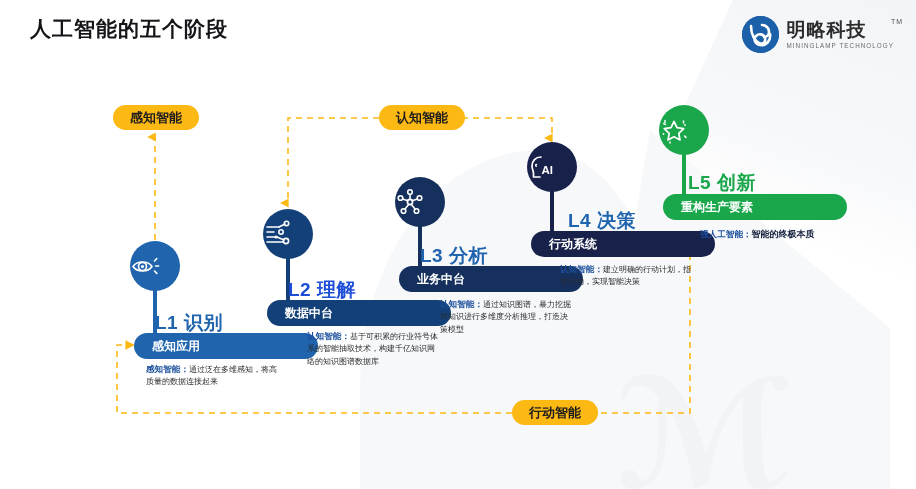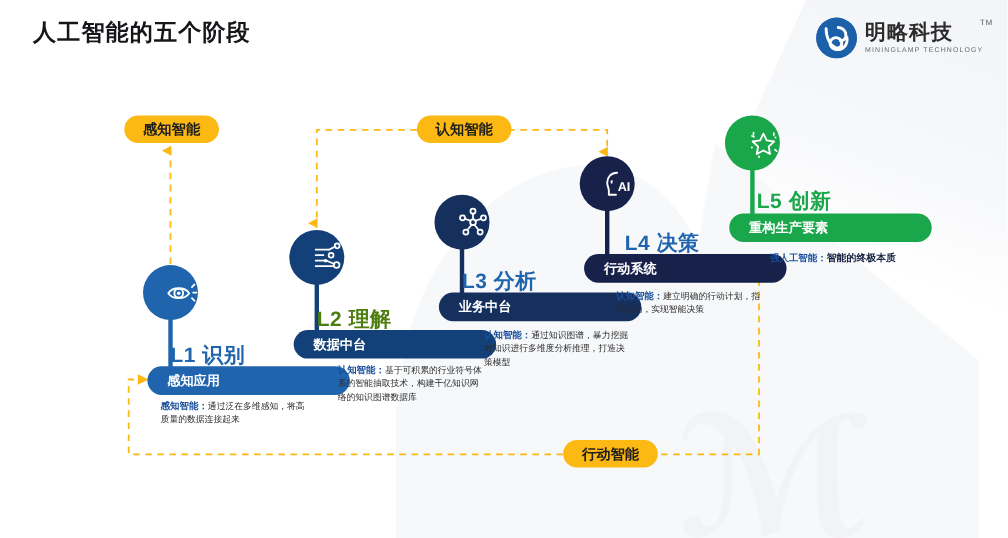--- a/index.html
+++ b/index.html
@@ -41,21 +41,21 @@
   
   .tag{position:absolute;background:#fcb813;color:#1d1d1d;font-weight:bold;
        font-size:13px;border-radius:13px;padding:6px 17px;white-space:nowrap;
        line-height:1;box-shadow:0 0 0 0 rgba(0,0,0,0);}
   .tag.t1{left:113px;top:105px;}
   .tag.t2{left:379px;top:105px;}
   .tag.t3{left:512px;top:400px;}
 
   
   .node{position:absolute;}
-  .circle{width:50px;height:50px;border-radius:50%;display:flex;align-items:center;justify-content:flex-end;position:relative;}
+  .circle{width:50px;height:50px;border-radius:50%;display:flex;align-items:center;justify-content:flex-start;position:relative;}
   .stem{position:absolute;width:4px;}
   .lvl{position:absolute;font-size:19px;font-weight:bold;white-space:nowrap;letter-spacing:.5px;}
   .chip{position:absolute;height:26px;border-radius:13px;display:flex;align-items:center;
          color:#fff;font-weight:bold;font-size:12px;padding-left:18px;white-space:nowrap;}
   .desc{position:absolute;font-size:8px;line-height:1.55;color:#2b2b2b;width:133px;}
   .desc b{color:#1b4f9c;font-weight:bold;font-size:8.6px;}
   .desc.l5{width:150px;font-weight:bold;font-size:9px;color:#15213f;}
   .desc.l5 b{color:#1b4f9c;}
 </style>
 </head>
@@ -134,21 +134,21 @@
         <path d="M4 8 H16 M4 13 H11 M4 18 H14 M4 23 H20" stroke="#fff" stroke-width="1.6" stroke-linecap="round"></path>
         <path d="M16 8 L22 5" stroke="#fff" stroke-width="1.6" stroke-linecap="round"></path>
         <path d="M14 18 L21 21" stroke="#fff" stroke-width="1.6" stroke-linecap="round"></path>
         <circle cx="23.5" cy="4.5" r="2.2" fill="none" stroke="#fff" stroke-width="1.6"></circle>
         <circle cx="18" cy="13" r="2.2" fill="none" stroke="#fff" stroke-width="1.6"></circle>
         <circle cx="23" cy="22" r="2.6" fill="none" stroke="#fff" stroke-width="1.6"></circle>
         <circle cx="13" cy="18" r="1.6" fill="#fff"></circle>
       </svg>
     </div>
     <div class="stem" style="left:286px;top:257px;height:47px;background:#134078;"></div>
-    <div class="lvl" style="left:288px;top:277px;color:#4d7c0f;">L2 理解</div>
+    <div class="lvl" style="left:288px;top:277px;color:#1d4ed8;">L2 理解</div>
     <div class="chip" style="left:267px;top:300px;width:166px;background:#134078;">数据中台</div>
     <div class="desc" style="left:307px;top:330px;">
       <b>认知智能：</b><span>基于可积累的行业符号体系的智能抽取技术，构建千亿知识网络的知识图谱数据库</span>
     </div>
   </div>
 
   <div class="node">
     <div class="circle" style="position:absolute;left:395px;top:177px;background:#16305e;">
       <svg width="30" height="30" viewBox="0 0 30 30">
         <circle cx="15" cy="15" r="2.6" fill="none" stroke="#fff" stroke-width="1.6"></circle>

